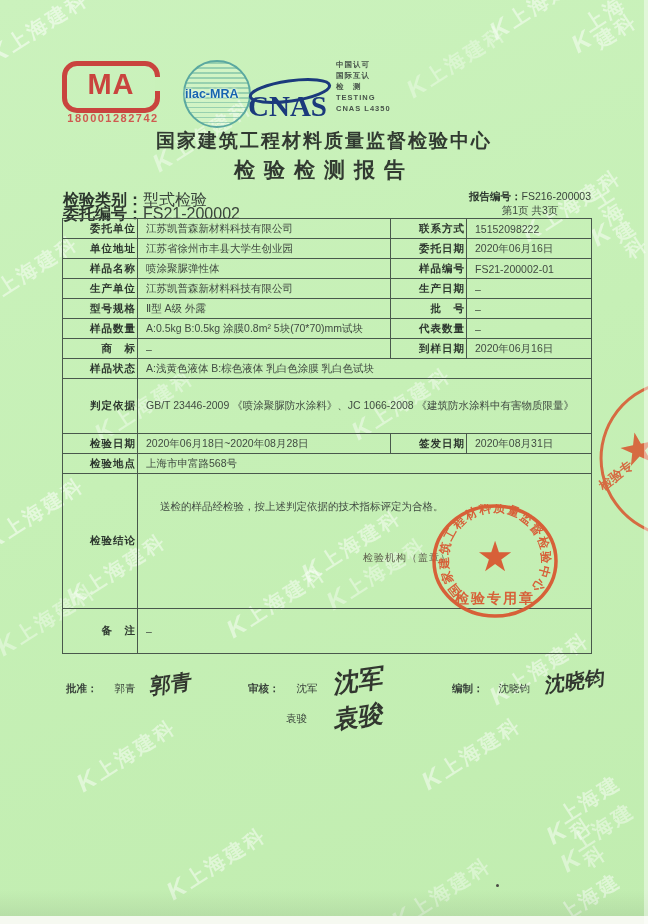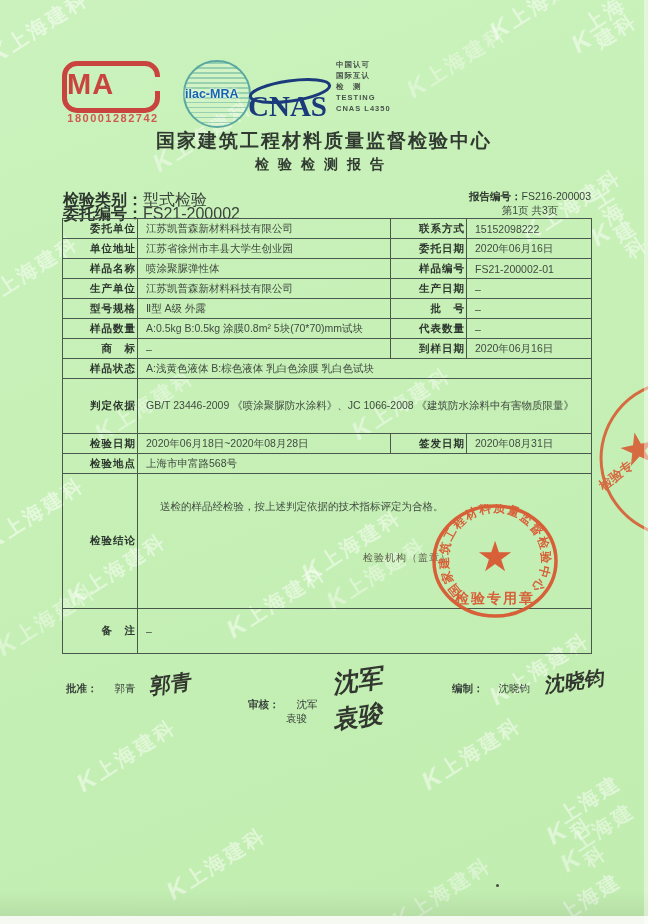--- a/index.html
+++ b/index.html
@@ -11,41 +11,41 @@
   }
   
   .wm{position:absolute; display:flex; align-items:center; gap:3px;
       color:rgba(255,255,255,.95); transform:rotate(-33deg); pointer-events:none;}
   .wm .glyph{font-weight:800; font-size:25px; transform:skewX(-12deg); line-height:1;}
   .wm .txt{font-weight:700; font-size:20px; letter-spacing:3px; line-height:1;}
   
   .cma{position:absolute; left:62px; top:61px; width:88px; height:42px;
        border:5px solid #c9443e; border-radius:15px;}
   .cma::after{content:""; position:absolute; right:-5px; top:11px; width:5px; height:14px; background:#c9f1ba;}
-  .cma .ma{position:absolute; left:0; right:0; top:2px; 
+  .cma .ma{position:absolute; left:0; right:0; top:2px; text-align:center;
        font-weight:800; font-size:29px; color:#c9443e; letter-spacing:1px;}
   .cma-num{position:absolute; left:58px; top:112px; width:110px; text-align:center;
        color:#cf5a50; font-weight:700; font-size:11px; letter-spacing:1.5px;}
   .ilac{position:absolute; left:183px; top:60px; width:64px; height:64px; border-radius:50%;
        border:2px solid #5aa8a0;
        background:repeating-linear-gradient(180deg, rgba(90,168,160,.45) 0 1.5px, rgba(255,255,255,.15) 1.5px 5px);
        display:flex; align-items:center; }
   .ilac .t{font-weight:800; font-size:12.5px; color:#1764b0;
        text-shadow:0 0 3px #eafbe2,0 0 3px #eafbe2,0 0 2px #eafbe2;}
   .cnas{position:absolute; left:246px; top:72px; width:86px; height:36px;}
   .cnas .t{position:absolute; left:2px; top:2px; font-weight:800; font-size:29px;
        color:#1b3a7c; letter-spacing:0px; font-family:"Liberation Serif","DejaVu Serif",serif;margin-top:16px;}
   .cnas svg{position:absolute; left:0; top:0;}
   .accred{position:absolute; left:336px; top:60px; font-size:7.5px; line-height:1.45;
        color:#47544a; font-weight:600; letter-spacing:1px;}
   
   .title-main{position:absolute; left:0; right:0; top:128px; text-align:center;
        font-size:19px; font-weight:800; color:#313a31; letter-spacing:2px;}
   .title-sub{position:absolute; left:0; right:0; top:156px; text-align:center;
-       font-size:14px; font-weight:800; color:#313a31; letter-spacing:9px;}
+       font-size:21px; font-weight:800; color:#313a31; letter-spacing:9px;}
   
   .meta-left{position:absolute; left:63px; top:193px; font-size:16px; line-height:14px;}
   .meta-right{position:absolute; right:57px; top:189px; font-size:10.5px; line-height:14px; text-align:center;}
   .meta b{font-weight:700; color:#2c362e;}
   
   table.report{position:absolute; left:62px; top:218px; border-collapse:collapse;
        table-layout:fixed; width:529px; font-size:10.5px;}
   table.report td{border:1px solid #49584c; overflow:hidden; white-space:nowrap;}
   td.lbl{text-align:right; font-weight:700; color:#2c362e; letter-spacing:1px;}
   td.val{padding-left:8px; color:#414b42;margin-top:32px;}
@@ -318,21 +318,21 @@
     <text x="22" y="98" font-size="44" fill="#d9542e" transform="rotate(-22 40 85)">★</text>
     <text x="14" y="130" font-size="13" font-weight="bold" fill="#d9542e" transform="rotate(-48 14 130)">检验专</text>
   </svg>
 
   <div class="sig-row" style="left:66px; top:682px;">
     <span class="sig-label">批准：</span>
     <span style="margin-left:14px;">郭青</span>
   </div>
   <div class="hand" style="left:150px; top:670px; font-size:21px;">郭青</div>
 
-  <div class="sig-row" style="left:248px; top:682px;margin-top:16px;">
+  <div class="sig-row" style="left:248px; top:682px;">
     <span class="sig-label">审核：</span>
     <span style="margin-left:14px;">沈军</span>
   </div>
   <div class="hand" style="left:334px; top:664px; font-size:25px;">沈军</div>
 
   <div class="sig-row" style="left:452px; top:682px;">
     <span class="sig-label">编制：</span>
     <span style="margin-left:12px;">沈晓钧</span>
   </div>
   <div class="hand" style="left:545px; top:668px; font-size:20px;">沈晓钧</div>

